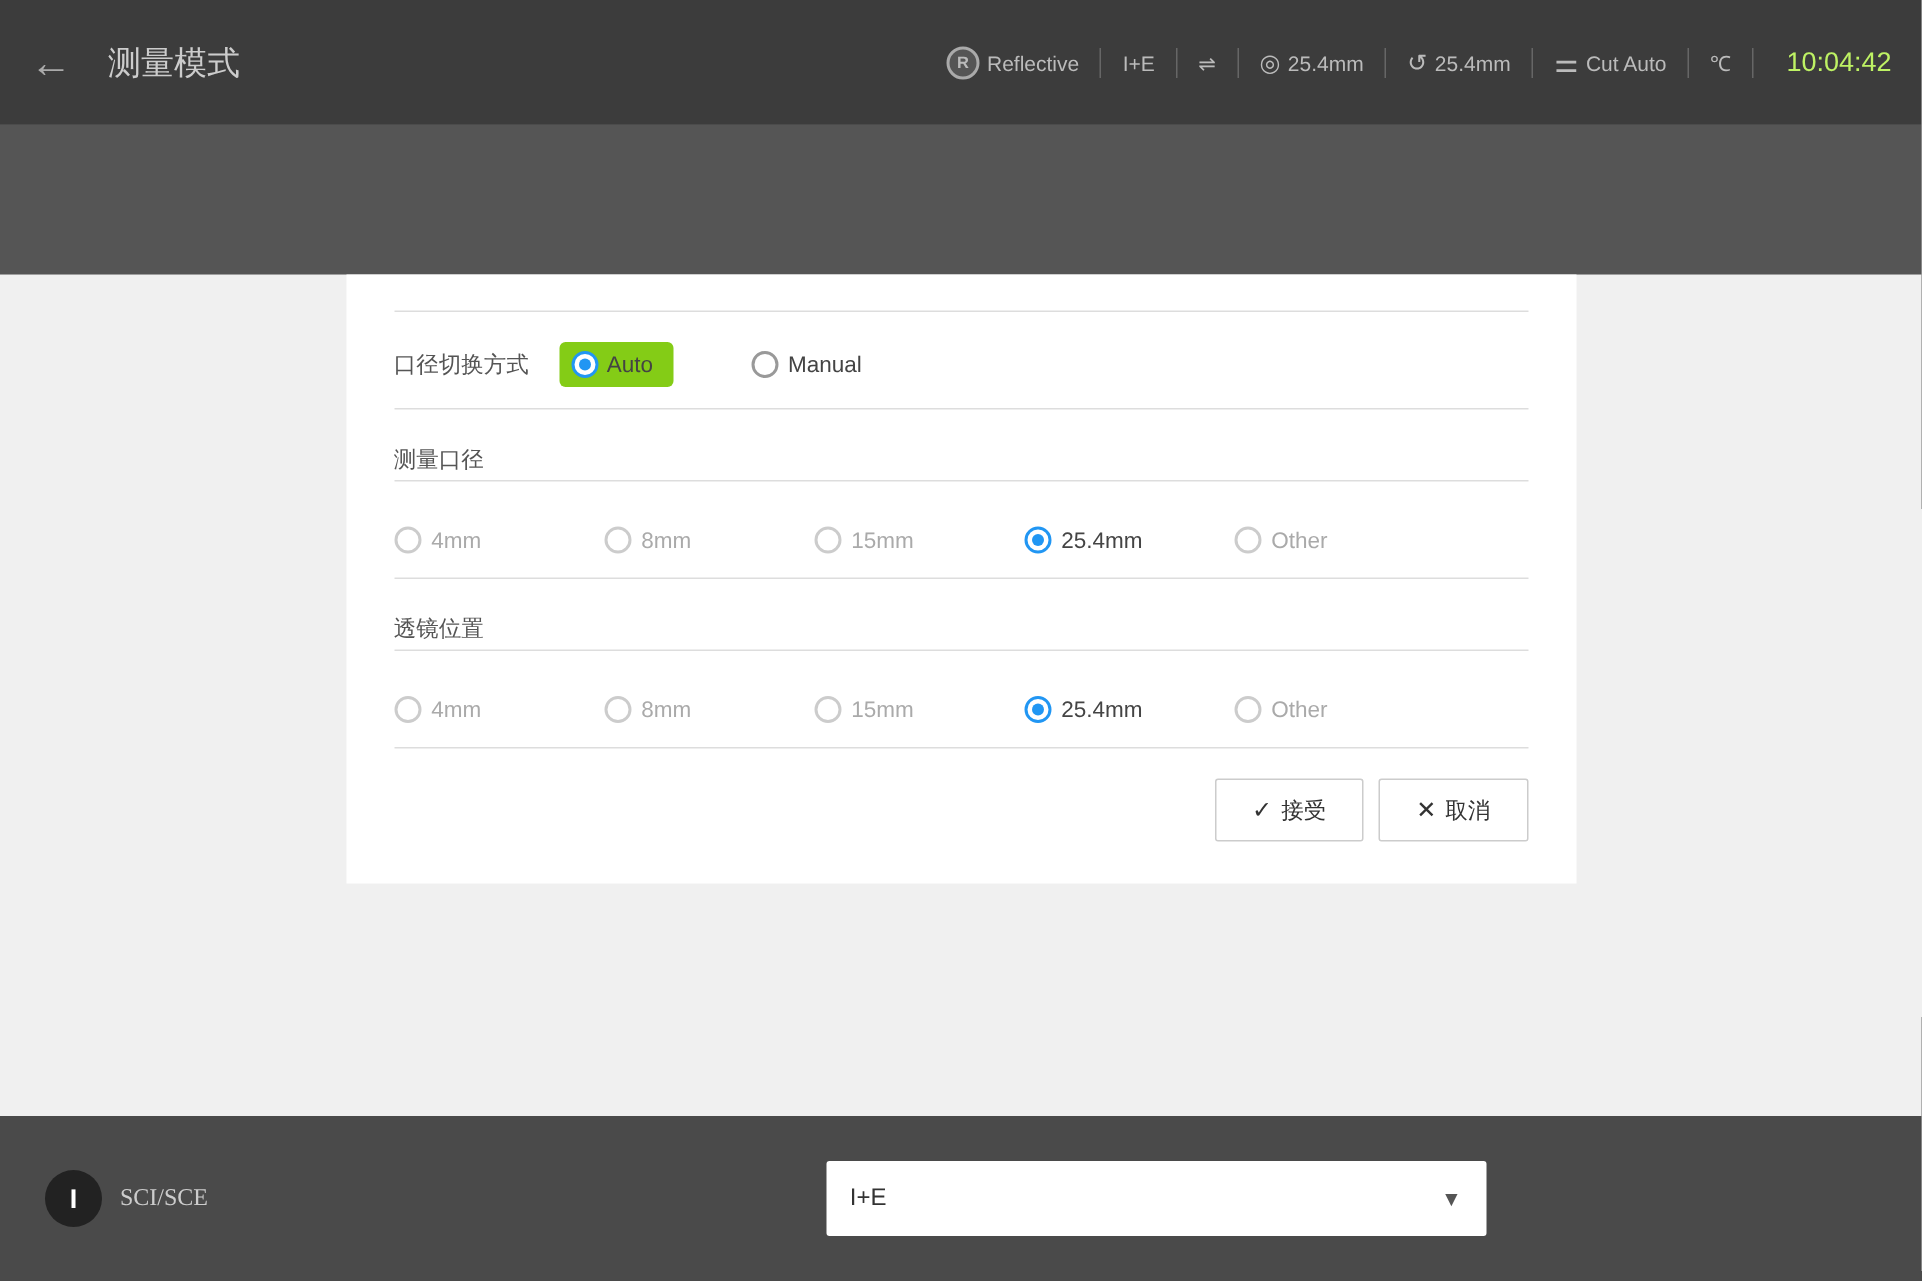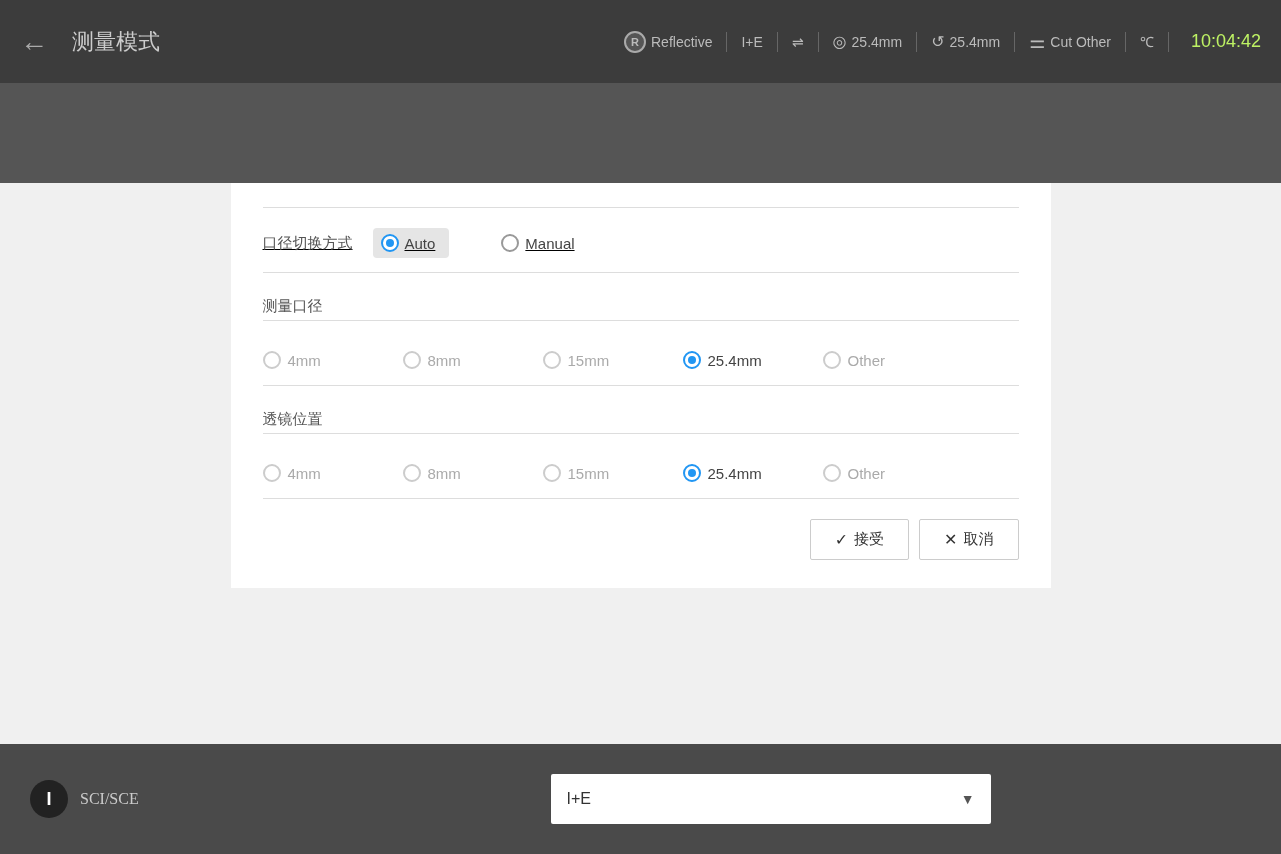--- a/index.html
+++ b/index.html
@@ -100,21 +100,20 @@
       border-top: 1px solid #ddd;
       margin: 0 0 14px 0;
     }
 
     
     .form-row {
       display: flex;
       align-items: center;
       margin-bottom: 6px;
       padding: 6px 0;
-      text-decoration: underline;
     }
     .form-label {
       color: #555;
       font-size: 15px;
       min-width: 110px;
     }
     .radio-group {
       display: flex;
       align-items: center;
       gap: 0;
@@ -145,21 +144,21 @@
       width: 8px;
       height: 8px;
       border-radius: 50%;
       background: #2196f3;
     }
     .radio-label {
       color: #444;
       font-size: 15px;
     }
     .radio-selected-bg {
-      background: #e5e5e5;
+      background: #84cc16;
       border-radius: 4px;
       padding: 6px 14px 6px 8px;
       display: flex;
       align-items: center;
       gap: 6px;
     }
 
     
     .section-title {
       font-size: 15px;
@@ -313,21 +312,21 @@
       <span>25.4mm</span>
     </div>
     <div class="divider-v"></div>
     <div class="status-item">
       <span style="font-size:16px;">↺</span>
       <span>25.4mm</span>
     </div>
     <div class="divider-v"></div>
     <div class="status-item">
       <span style="font-size:18px;">⚌</span>
-      <span>Cut Other</span>
+      <span>Cut Auto</span>
     </div>
     <div class="divider-v"></div>
     <div class="status-item">
       <span>℃</span>
     </div>
     <div class="divider-v"></div>
     <span class="topbar-time">10:04:42</span>
   </div>
 </div>
 

